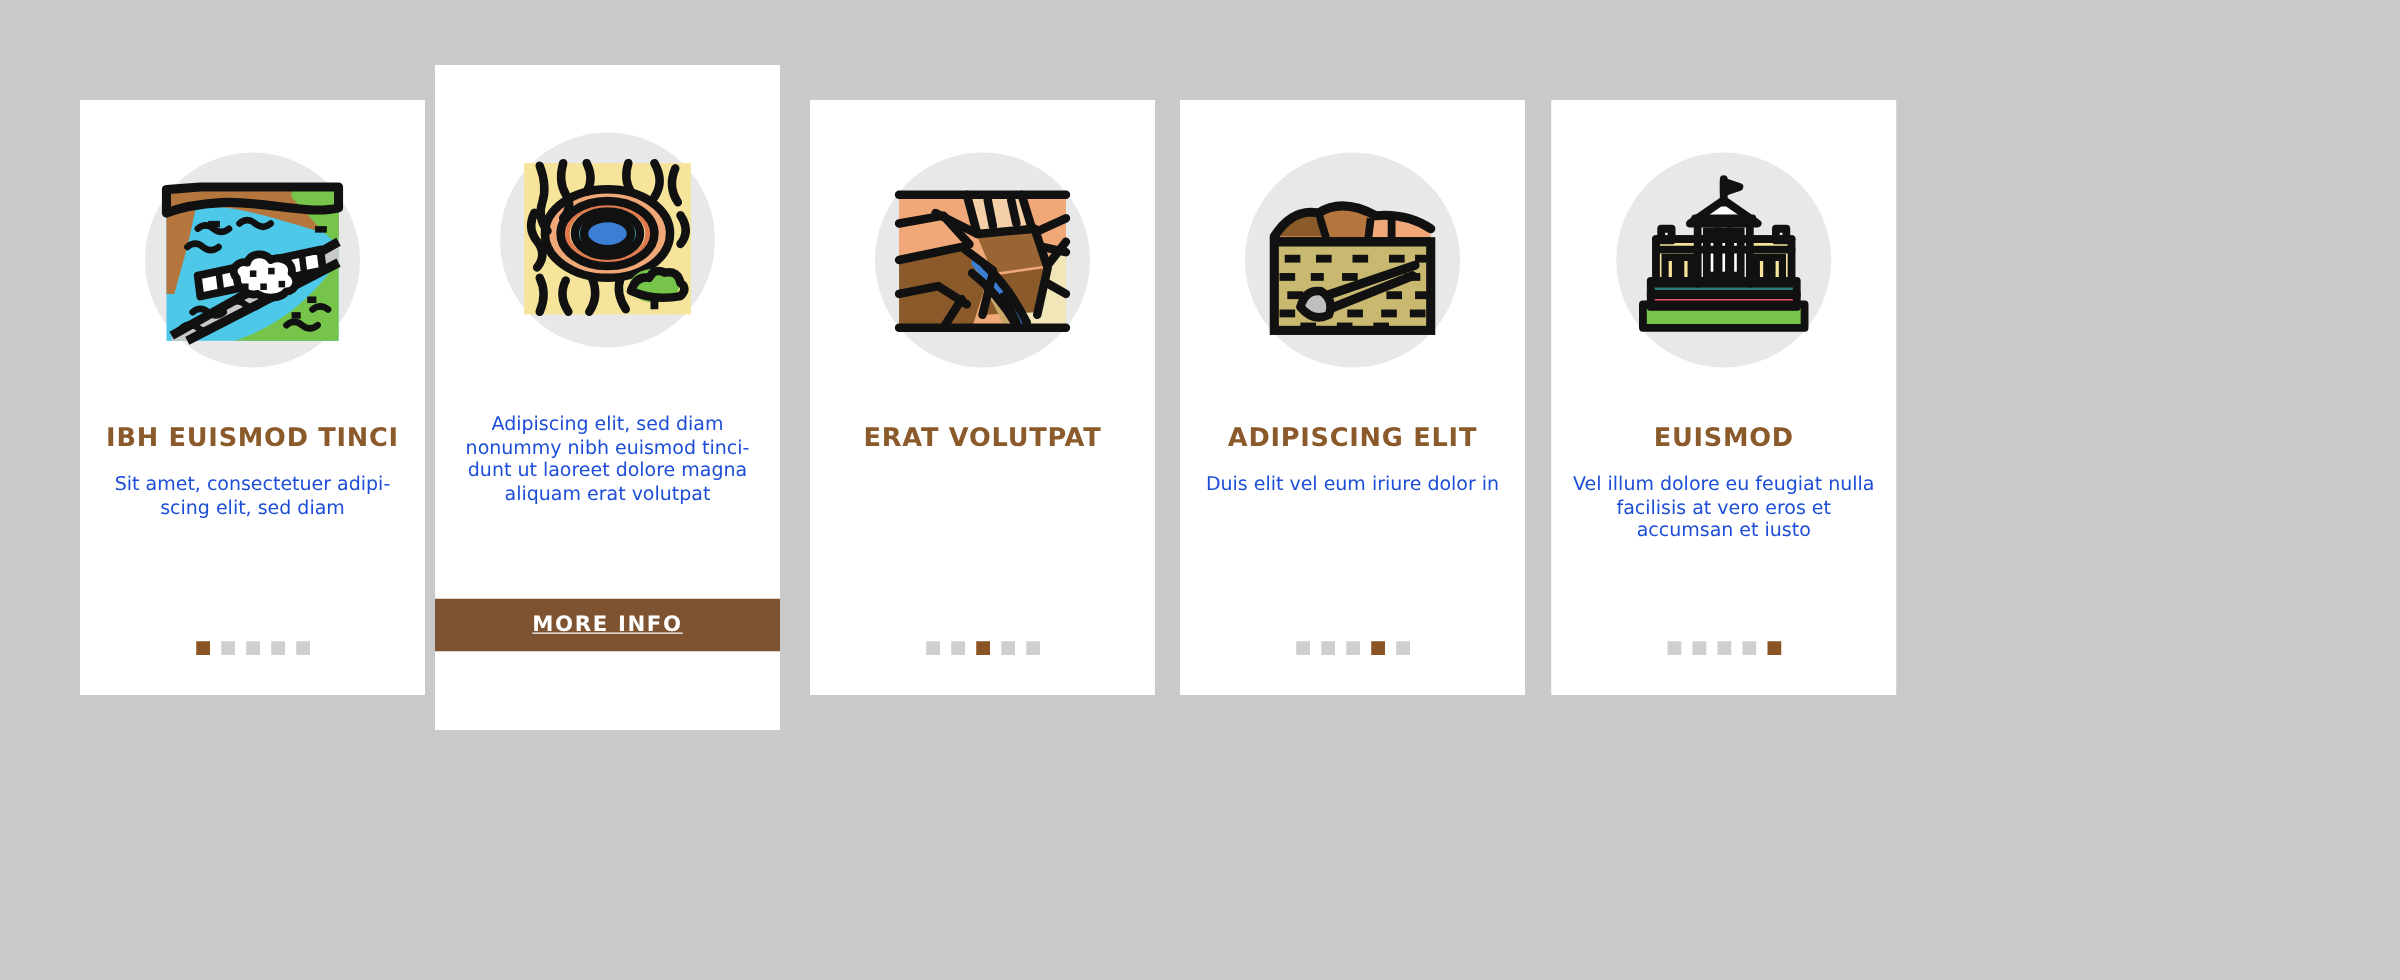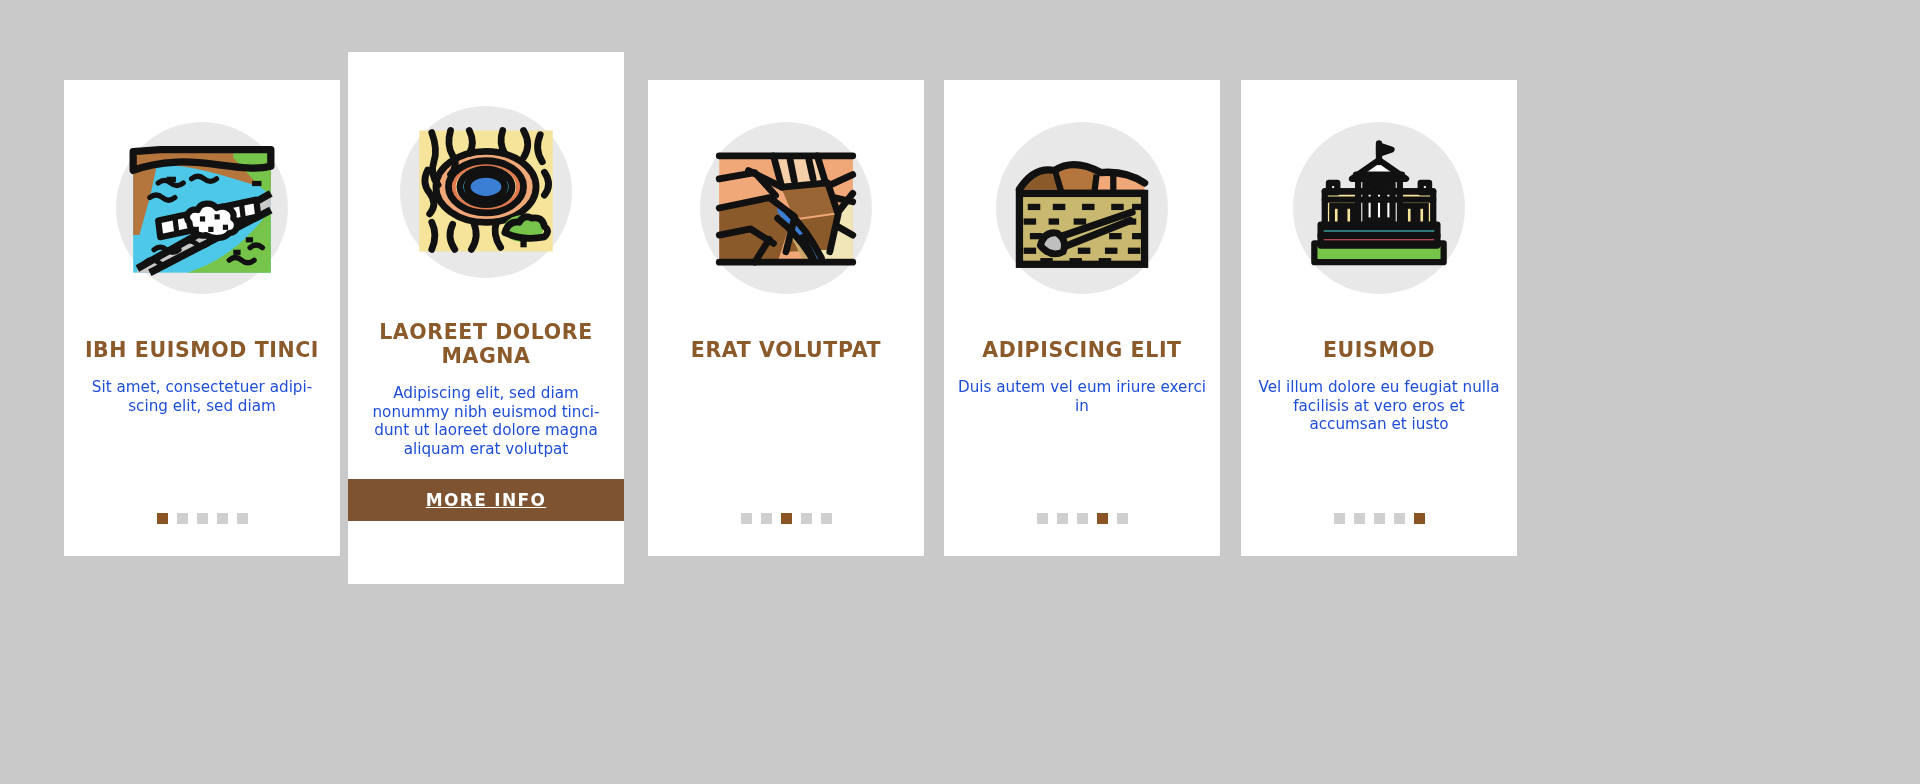--- a/index.html
+++ b/index.html
@@ -210,21 +210,20 @@
           <path d="M58 100 q6 14 -2 26"></path>
           <path d="M80 100 q-4 12 4 24"></path>
         </g>
         <ellipse cx="106" cy="106" rx="19" ry="13" fill="#76c44a"></ellipse>
         <path d="M88 110 q4 -12 14 -10 q4 -8 12 -4 q10 -2 12 8 q6 4 0 10 q-20 4 -38 -4 Z" fill="none" stroke="#111" stroke-width="6.5" stroke-linejoin="round"></path>
         <line x1="106" y1="112" x2="106" y2="124" stroke="#111" stroke-width="6"></line>
         <rect x="6" y="12" width="128" height="116" fill="none" stroke="none"></rect>
       </svg>
     </div>
     <div class="txt">
-      <div class="card-title">LAOREET DOLORE MAGNA</div>
       <div class="card-body">Adipiscing elit, sed diam nonummy nibh euismod tinci-dunt ut laoreet dolore magna aliquam erat volutpat</div>
     </div>
     <button class="more-btn">MORE INFO</button>
   </div>
 
   <div class="card normal c3">
     <div class="icon-wrap">
       <div class="icon-circle"></div>
       <svg class="icon-svg" width="146" height="146" viewBox="0 0 140 140">
         <rect x="6" y="20" width="128" height="102" fill="#f0a878"></rect>
@@ -309,21 +308,21 @@
             <rect x="58" y="118" width="12" height="5"></rect>
           <rect x="86" y="118" width="12" height="5"></rect>
         </g>
         <path d="M42 100 L118 74" fill="none" stroke="#111" stroke-width="7" stroke-linecap="round"></path>
         <path d="M46 110 L116 82" fill="none" stroke="#111" stroke-width="7" stroke-linecap="round"></path>
         <path d="M30 106 Q34 92 46 94 Q56 100 52 112 Q40 118 30 106 Z" fill="#bfbfbf" stroke="#111" stroke-width="6.5" stroke-linejoin="round"></path>
       </svg>
     </div>
     <div class="txt">
       <div class="card-title">ADIPISCING ELIT</div>
-      <div class="card-body">Duis autem vel eum iriure exerci in</div>
+      <div class="card-body">Duis elit vel eum iriure dolor in</div>
     </div>
     <div class="pager">
       <span class="dot"></span>
       <span class="dot"></span>
       <span class="dot"></span>
       <span class="dot on"></span>
       <span class="dot"></span>
     </div>
   </div>
 

